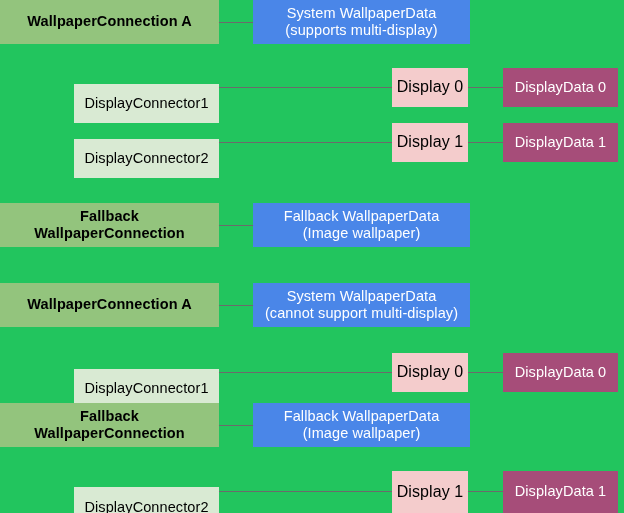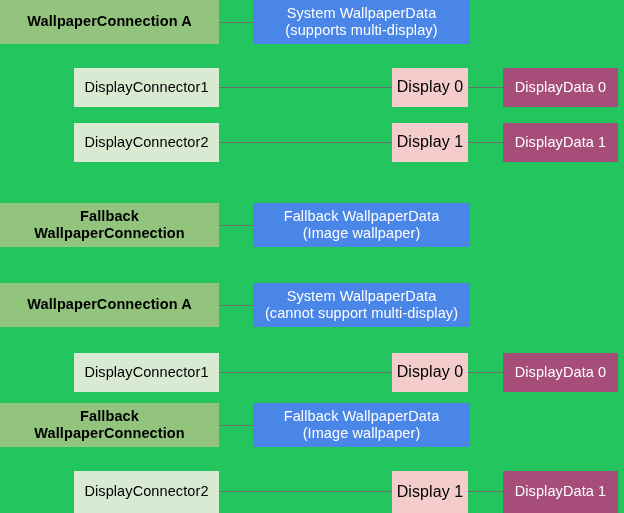--- a/index.html
+++ b/index.html
@@ -37,20 +37,21 @@
     background: #93c47d;
     color: #000000;
     font-size: 14.5px;
     font-weight: 700;
   }
   .n-connector {
     background: #d9ead3;
     color: #000000;
     font-size: 14.5px;
     font-weight: 400;
+    margin-top: 16px;
   }
   .n-wallpaperdata {
     background: #4a86e8;
     color: #ffffff;
     font-size: 14.5px;
     font-weight: 400;
   }
   .n-display {
     background: #f4cccc;
     color: #000000;

